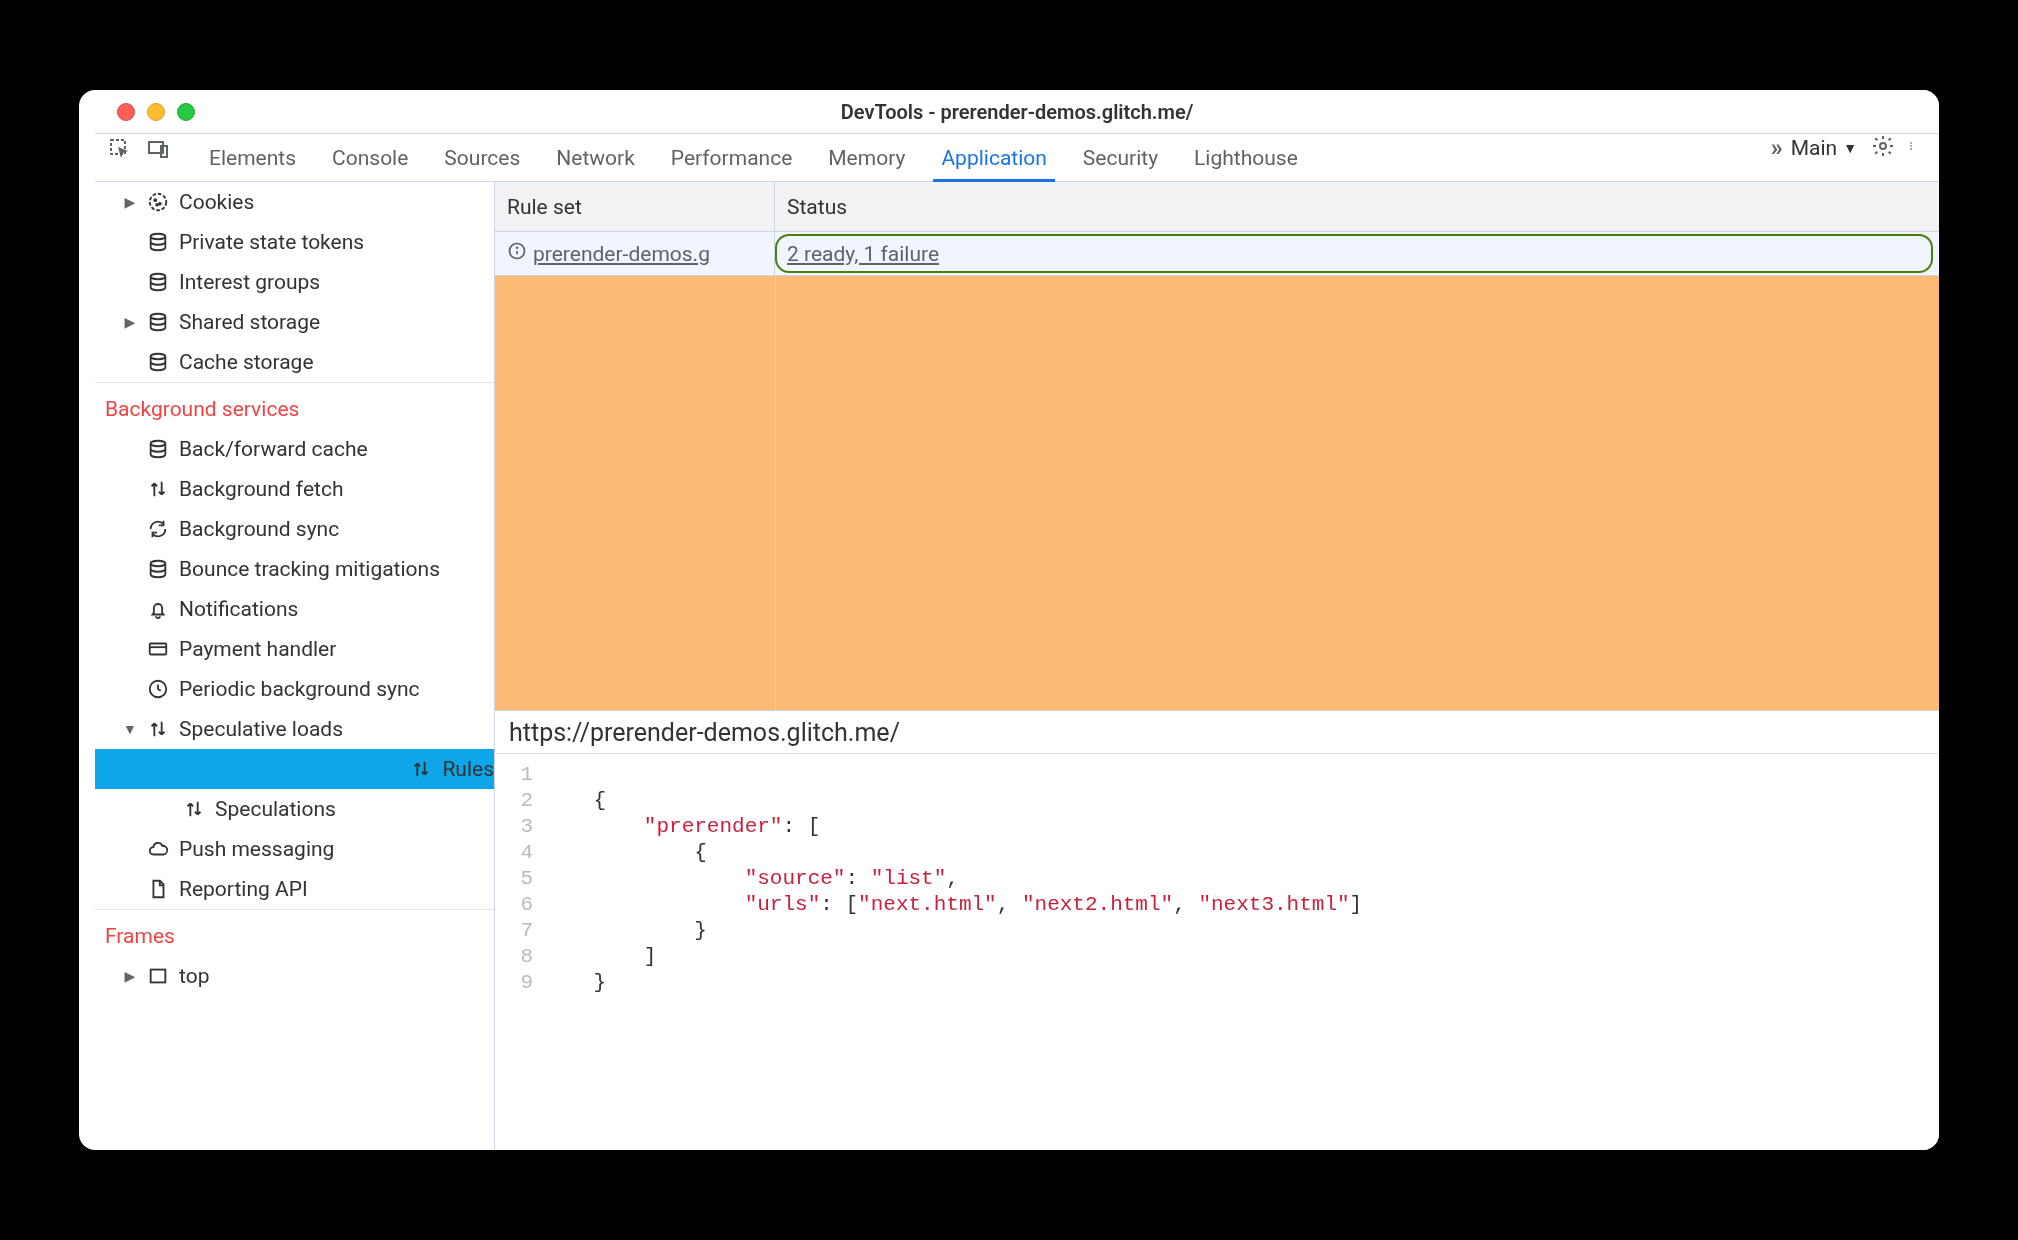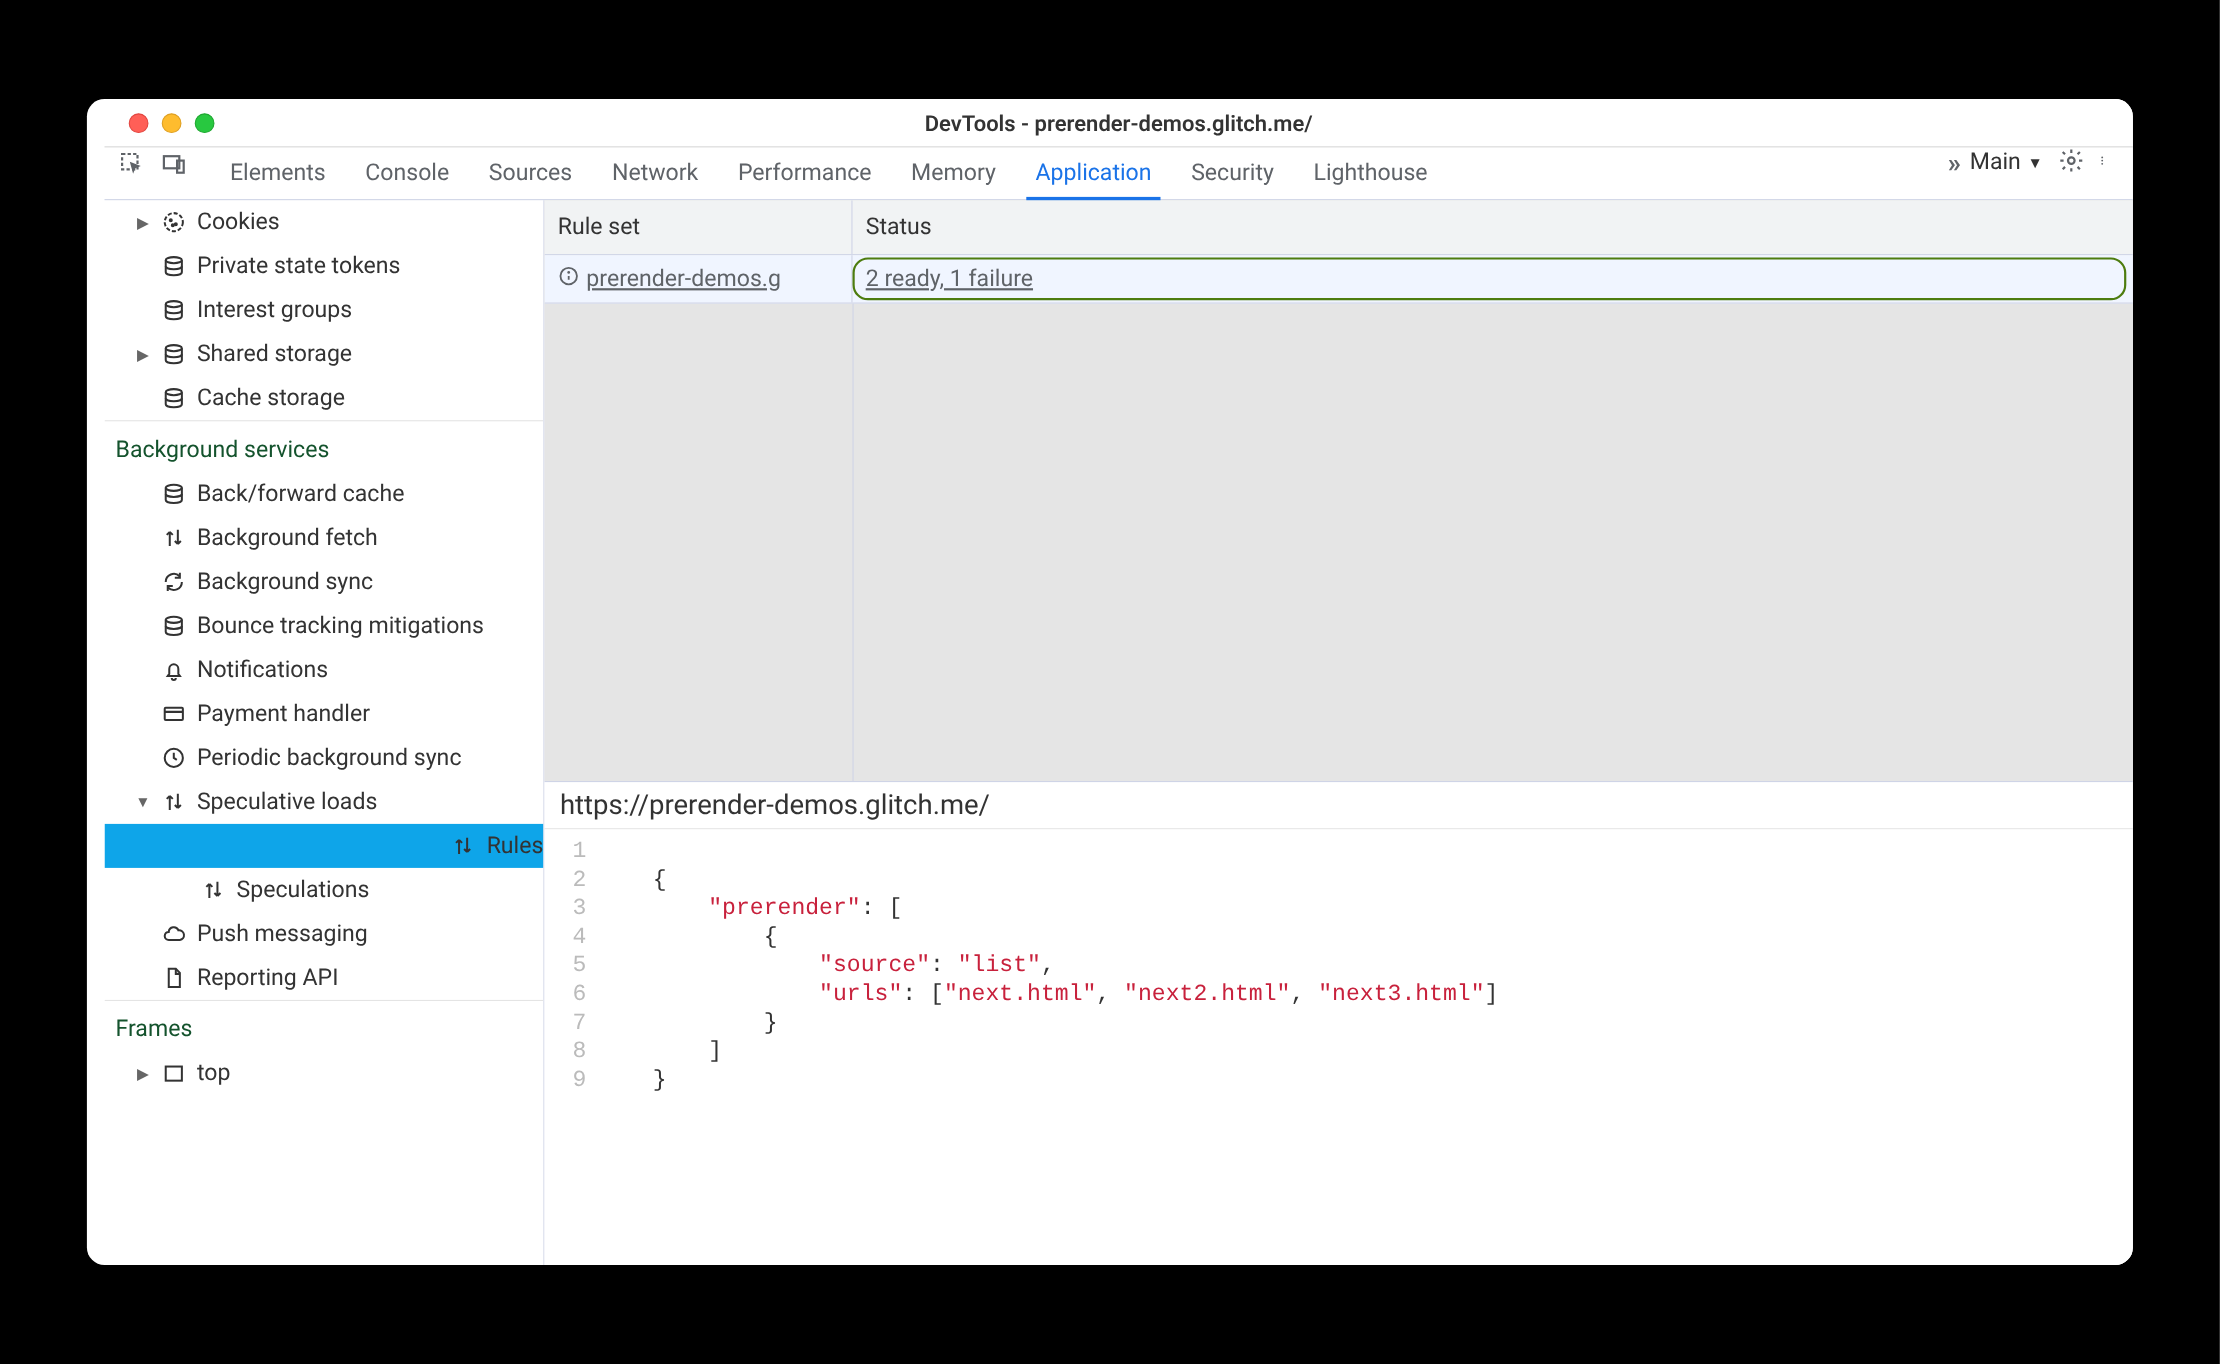--- a/index.html
+++ b/index.html
@@ -127,21 +127,21 @@
     padding-left: 14px;
   }
   .sb-arrow { width: 14px; font-size: 14px; color: #666; display: inline-flex; justify-content: center; }
   .sb-noarrow { width: 14px; }
   .sb-icon { width: 22px; height: 22px; display: inline-flex; align-items: center; justify-content: center; color: #333; }
   .sb-icon svg { width: 22px; height: 22px; stroke: #333; fill: none; stroke-width: 2; }
   .sb-label { white-space: nowrap; }
   .sb-section {
     padding: 14px 12px 8px 10px;
     font-size: 21px;
-    color: #14532d;
+    color: #ef4444;
     border-top: 1px solid #e4e4e4;
   }
   .sb-item.selected { background: #0ea5e9; justify-content: flex-end; }
   .sb-item.indent1 { padding-left: 28px; }
   .sb-item.indent3 { padding-left: 64px; }
 
   .main {
     flex: 1;
     display: flex;
     flex-direction: column;
@@ -176,21 +176,21 @@
     border-radius: 14px;
     margin: 2px 6px 2px 0;
     height: auto;
     display: flex;
     align-items: center;
     padding-left: 10px;
   }
   .link { color: #5f6368; text-decoration: underline; }
   .grid-table-area {
     flex: 0 0 528px;
-    background: #e5e5e5;
+    background: #fdba74;
     overflow: hidden;
     display: flex;
     flex-direction: column;
   }
   .grid-table-rows { flex: 1; position: relative; }
   .grid-table-rows .col-ruleset-line {
     position: absolute;
     left: 280px; top: 0; bottom: 0;
     width: 1px;
     background: #cfd4e6;

